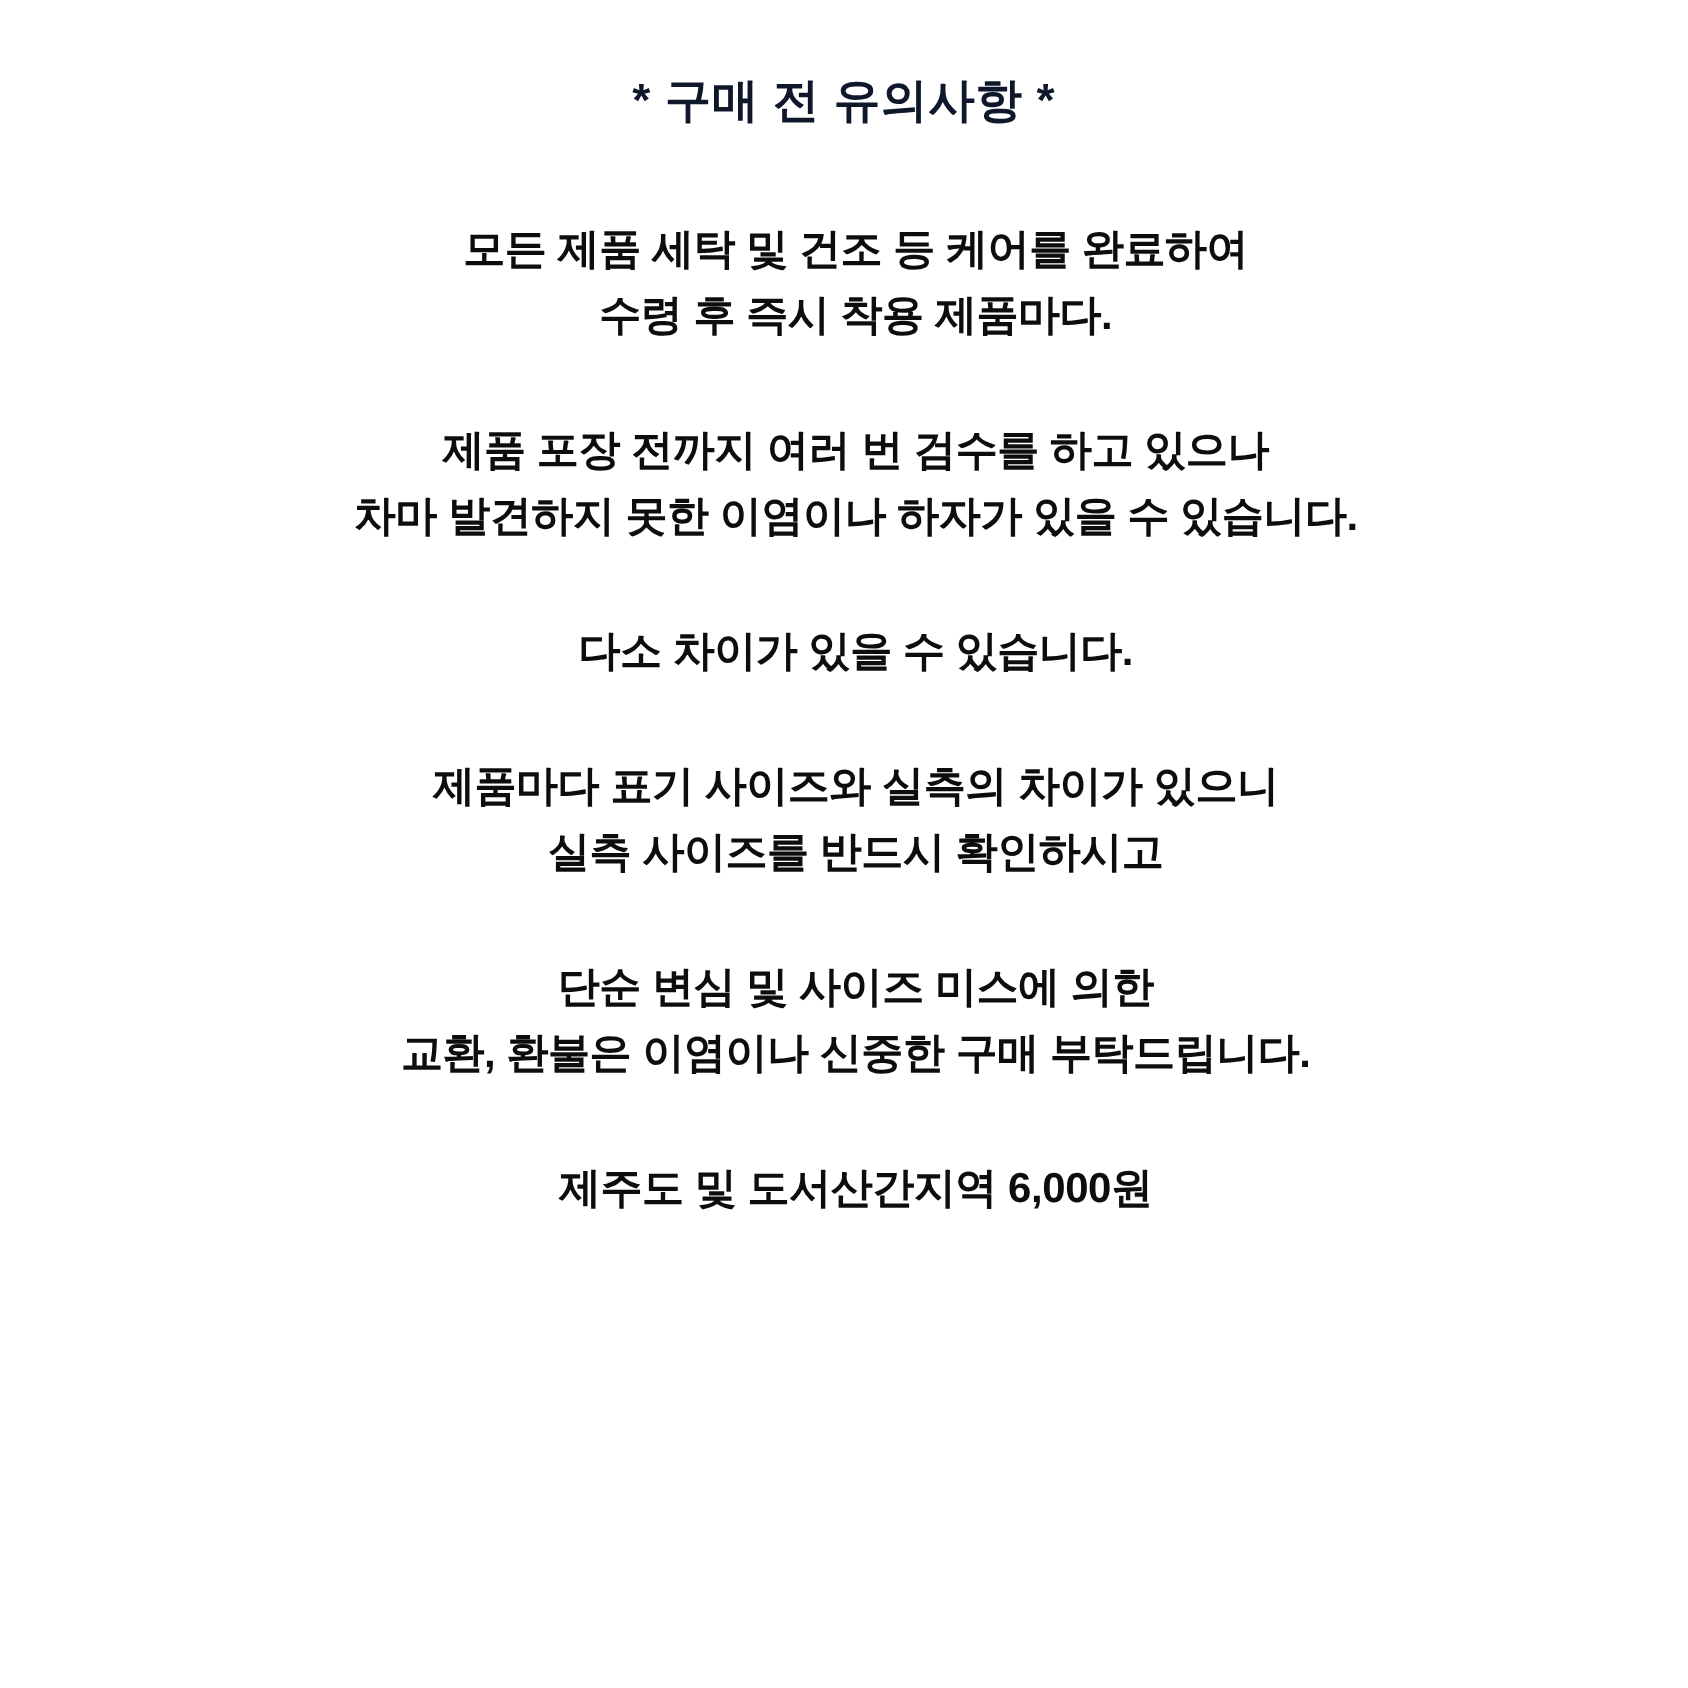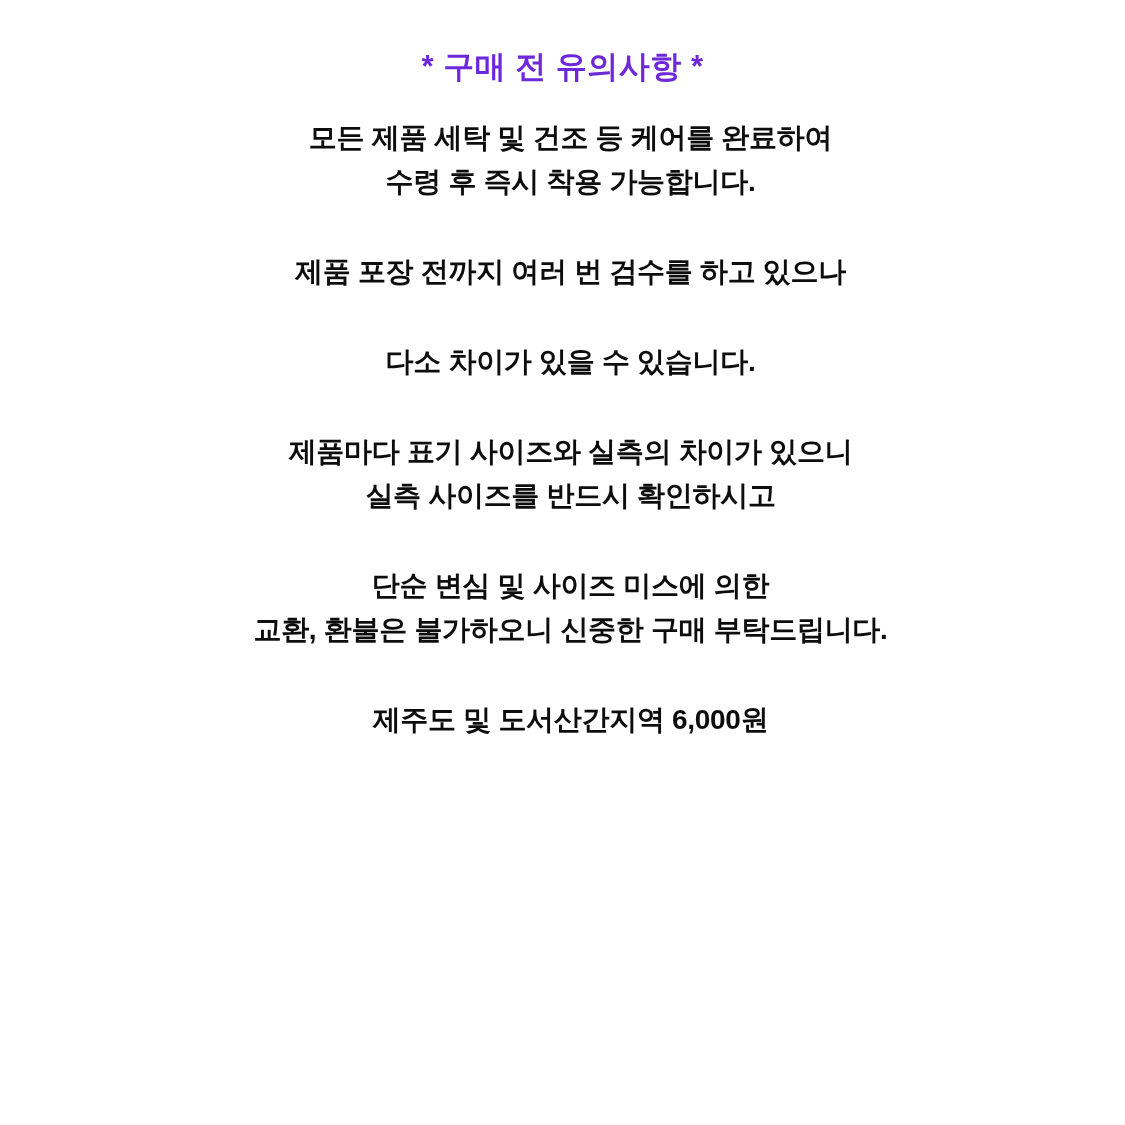--- a/index.html
+++ b/index.html
@@ -19,22 +19,22 @@
     height: 1125px;
     box-sizing: border-box;
     padding-top: 45px;
     text-align: center;
     overflow: hidden;
   }
   .notice-title {
     font-size: 31px;
     line-height: 43px;
     letter-spacing: 0.5px;
-    color: #6d28d9;
-    margin: 0 0 28px 0;
+    color: #0f172a;
+    margin: 0 0 56px 0;
   }
   .notice-paragraph {
     margin: 0 0 46px 16px;
     font-size: 28px;
     line-height: 44px;
     letter-spacing: -0.3px;
     color: #0d0d0d;
   }
   .notice-line {
     display: block;
@@ -42,39 +42,40 @@
 </style>
 </head>
 <body>
 
 <div class="notice">
 
   <h1 class="notice-title">* 구매 전 유의사항 *</h1>
 
   <p class="notice-paragraph">
     <span class="notice-line">모든 제품 세탁 및 건조 등 케어를 완료하여</span>
-    <span class="notice-line">수령 후 즉시 착용 가능합니다.</span>
+    <span class="notice-line">수령 후 즉시 착용 제품마다.</span>
   </p>
 
   <p class="notice-paragraph">
     <span class="notice-line">제품 포장 전까지 여러 번 검수를 하고 있으나</span>
+    <span class="notice-line">차마 발견하지 못한 이염이나 하자가 있을 수 있습니다.</span>
   </p>
 
   <p class="notice-paragraph">
     <span class="notice-line">다소 차이가 있을 수 있습니다.</span>
   </p>
 
   <p class="notice-paragraph">
     <span class="notice-line">제품마다 표기 사이즈와 실측의 차이가 있으니</span>
     <span class="notice-line">실측 사이즈를 반드시 확인하시고</span>
   </p>
 
   <p class="notice-paragraph">
     <span class="notice-line">단순 변심 및 사이즈 미스에 의한</span>
-    <span class="notice-line">교환, 환불은 불가하오니 신중한 구매 부탁드립니다.</span>
+    <span class="notice-line">교환, 환불은 이염이나 신중한 구매 부탁드립니다.</span>
   </p>
 
 
   <p class="notice-paragraph">
     <span class="notice-line">제주도 및 도서산간지역 6,000원</span>
   </p>
 
 </div>
 
 </body></html>

